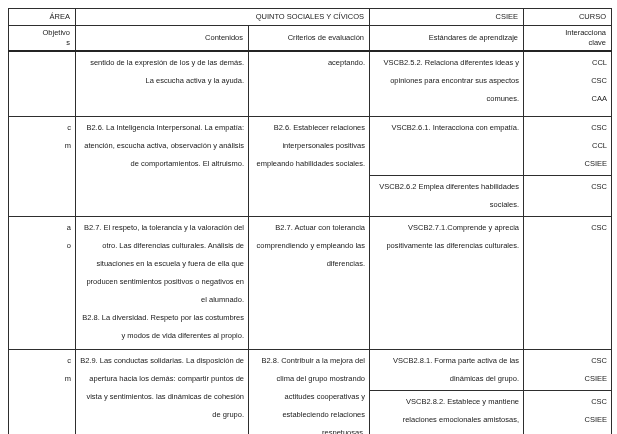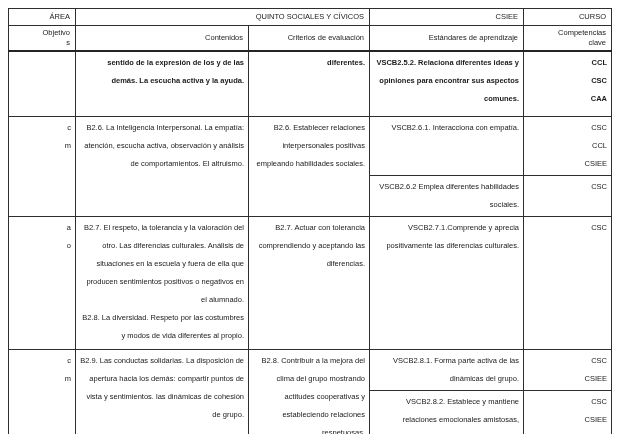--- a/index.html
+++ b/index.html
@@ -41,21 +41,21 @@
   tr.h1 td, tr.h2 td {
     vertical-align: middle;
     line-height: 10px;
     white-space: normal;
     padding: 2px 5px;
   }
   tr.h1 { height: 17px; }
   tr.h2 { height: 22px; }
   tr.h2 td { border-bottom: 2px solid #242424; padding-left: 33px; }
   
-  tr.r1  { height: 65px; font-weight: bold; }
+  tr.r1  { height: 65px; }
   tr.r2a { height: 57px; }
   tr.r2b { height: 41px; }
   tr.r3  { height: 133px; }
   tr.r4a { height: 40px; }
   tr.r4b { height: 46px; }
   
   td.par {
     text-align: justify;
   }
   td.obj, td.comp {
@@ -81,27 +81,27 @@
         <td colspan="2">QUINTO SOCIALES Y CÍVICOS</td>
         <td>CSIEE</td>
         <td>CURSO</td>
       </tr>
 
       <tr class="h2">
         <td>Objetivos</td>
         <td>Contenidos</td>
         <td>Criterios de evaluación</td>
         <td>Estándares de aprendizaje</td>
-        <td>Competencias clave</td>
+        <td>Interacciona clave</td>
       </tr>
 
       <tr class="r1">
         <td class="obj"></td>
         <td class="par">sentido de la expresión de los y de las demás. La escucha activa y la ayuda.</td>
-        <td class="par">diferentes.</td>
+        <td class="par">aceptando.</td>
         <td class="par">VSCB2.5.2. Relaciona diferentes ideas y opiniones para encontrar sus aspectos comunes.</td>
         <td class="comp">CCL
 CSC
 CAA</td>
       </tr>
 
       <tr class="r2a">
         <td class="obj" rowspan="2">c
 m</td>
         <td class="par" rowspan="2">B2.6. La Inteligencia Interpersonal. La empatía: atención, escucha activa, observación y análisis de comportamientos. El altruismo.</td>
@@ -115,21 +115,21 @@
       <tr class="r2b">
         <td class="par">VSCB2.6.2 Emplea diferentes habilidades sociales.</td>
         <td class="comp">CSC</td>
       </tr>
 
       <tr class="r3">
         <td class="obj">a
 o</td>
         <td class="par">B2.7. El respeto, la tolerancia y la valoración del otro. Las diferencias culturales. Análisis de situaciones en la escuela y fuera de ella que producen sentimientos positivos o negativos en el alumnado.
 B2.8. La diversidad. Respeto por las costumbres y modos de vida diferentes al propio.</td>
-        <td class="par">B2.7. Actuar con tolerancia comprendiendo y aceptando las diferencias.</td>
+        <td class="par">B2.7. Actuar con tolerancia comprendiendo y empleando las diferencias.</td>
         <td class="par">VSCB2.7.1.Comprende y aprecia positivamente las diferencias culturales.</td>
         <td class="comp">CSC</td>
       </tr>
 
       <tr class="r4a">
         <td class="obj" rowspan="2">c
 m</td>
         <td class="par" rowspan="2">B2.9. Las conductas solidarias. La disposición de apertura hacia los demás: compartir puntos de vista y sentimientos. las dinámicas de cohesión de grupo.</td>
         <td class="par" rowspan="2">B2.8. Contribuir a la mejora del clima del grupo mostrando actitudes cooperativas y estableciendo relaciones respetuosas.</td>
         <td class="par">VSCB2.8.1. Forma parte activa de las dinámicas del grupo.</td>

